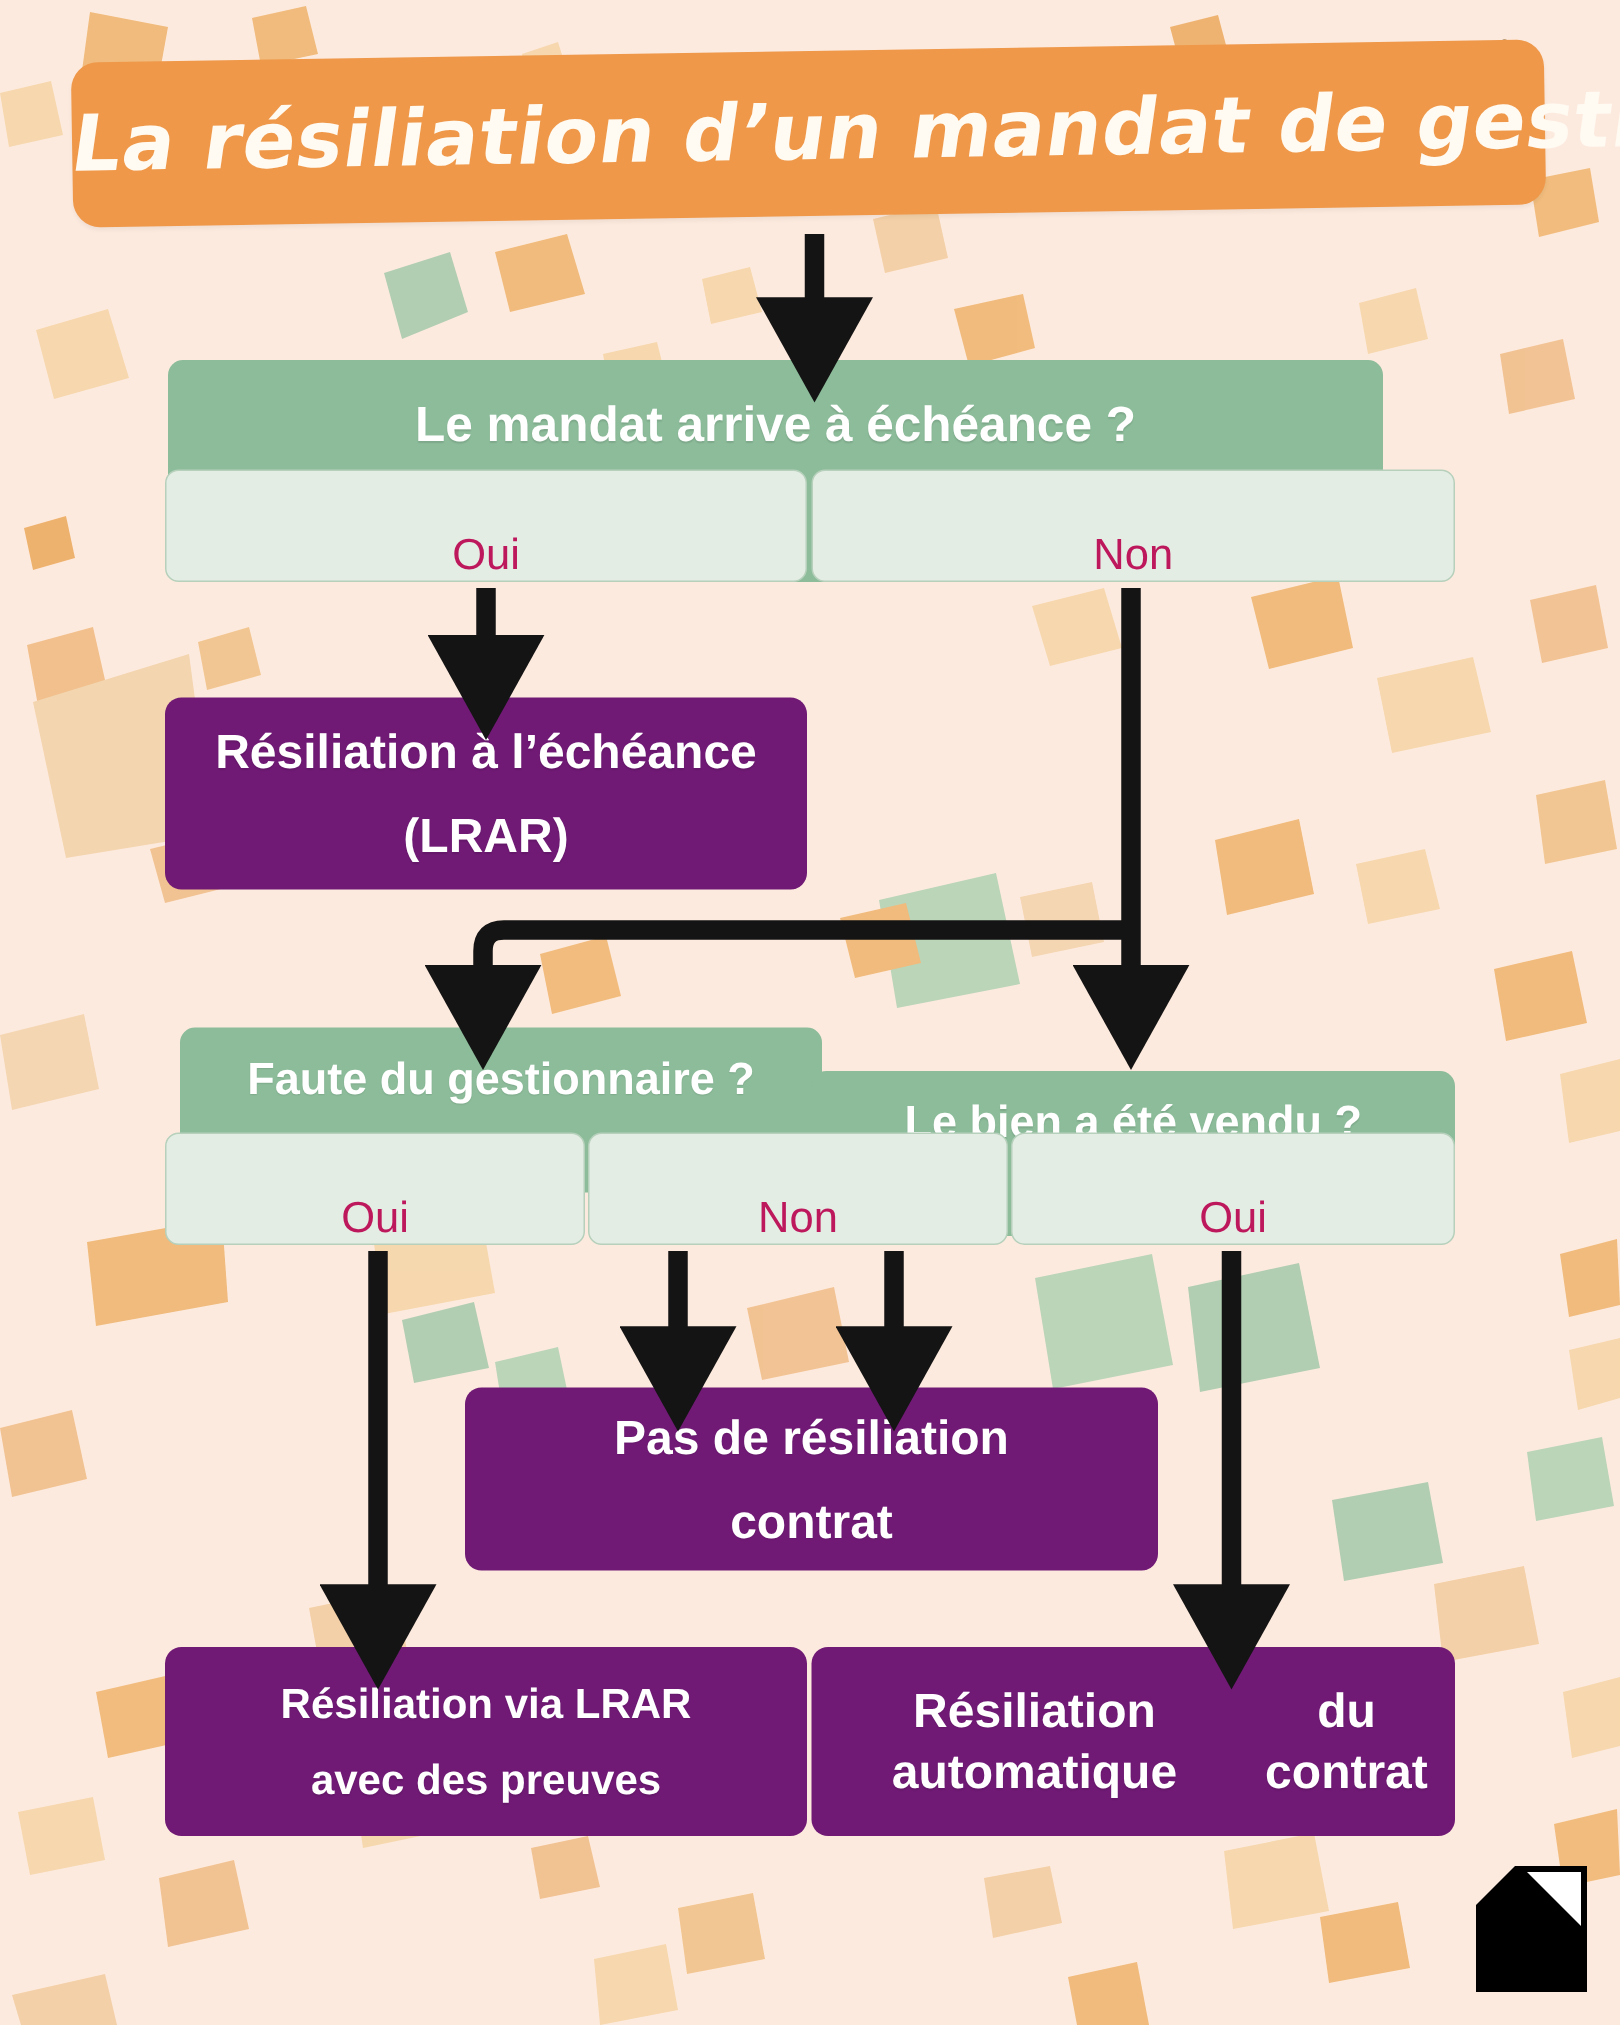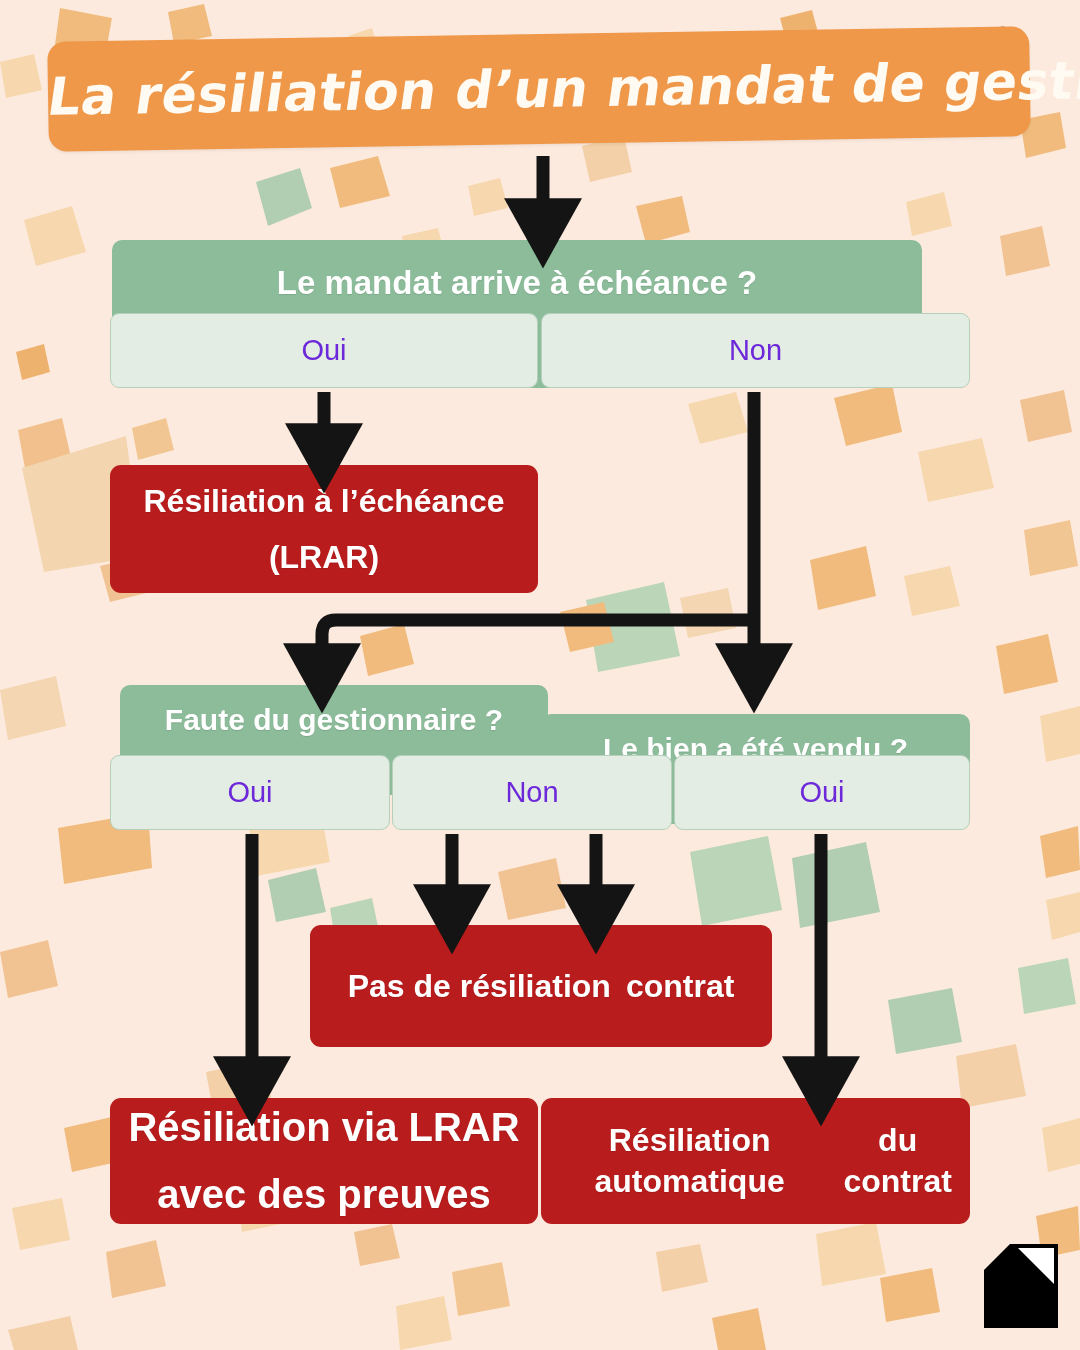--- a/index.html
+++ b/index.html
@@ -67,29 +67,29 @@
     text-shadow: 0 1px 1px rgba(0,0,0,0.10);
     z-index: 2;
   }
   .tab {
     position: absolute;
     background: #e3ede4;
     border: 1.5px solid #b6d0bb;
     border-radius: 9px;
     box-sizing: border-box;
     display: flex;
-    align-items: center;
+    align-items: flex-end;
     justify-content: center;
-    color: #6d28d9;
+    color: #be185d;
     font-size: 29px;
     z-index: 3;
   }
   .result {
     position: absolute;
-    background: #b91c1c;
+    background: #701a75;
     border-radius: 11px;
     box-sizing: border-box;
     display: flex;
     align-items: center;
     justify-content: center;
     text-align: center;
     color: #ffffff;
     font-weight: bold;
     line-height: 1.28;
     text-shadow: 0 1px 1px rgba(0,0,0,0.10);
@@ -226,26 +226,26 @@
   <div class="tab" style="left:110px; top:755px; width:280px; height:75px;">
     <span>Oui</span>
   </div>
   <div class="tab" style="left:392px; top:755px; width:280px; height:75px;">
     <span>Non</span>
   </div>
   <div class="tab" style="left:674px; top:755px; width:296px; height:75px;">
     <span>Oui</span>
   </div>
 
-  <div class="result" style="left:310px; top:925px; width:462px; height:122px; font-size:32px; flex-direction:row;">
+  <div class="result" style="left:310px; top:925px; width:462px; height:122px; font-size:32px; flex-direction:column;">
     <span>Pas de résiliation</span>
     <span>contrat</span>
   </div>
 
-  <div class="result" style="left:110px; top:1098px; width:428px; height:126px; font-size:40px; flex-direction:column;">
+  <div class="result" style="left:110px; top:1098px; width:428px; height:126px; font-size:28px; flex-direction:column;">
     <span>Résiliation via LRAR</span>
     <span>avec des preuves</span>
   </div>
   <div class="result" style="left:541px; top:1098px; width:429px; height:126px; font-size:32px; ">
     <span>Résiliation automatique</span>
     <span>du contrat</span>
   </div>
 
   <svg id="wires" viewBox="0 0 1080 1350" xmlns="http://www.w3.org/2000/svg">
     <defs>

